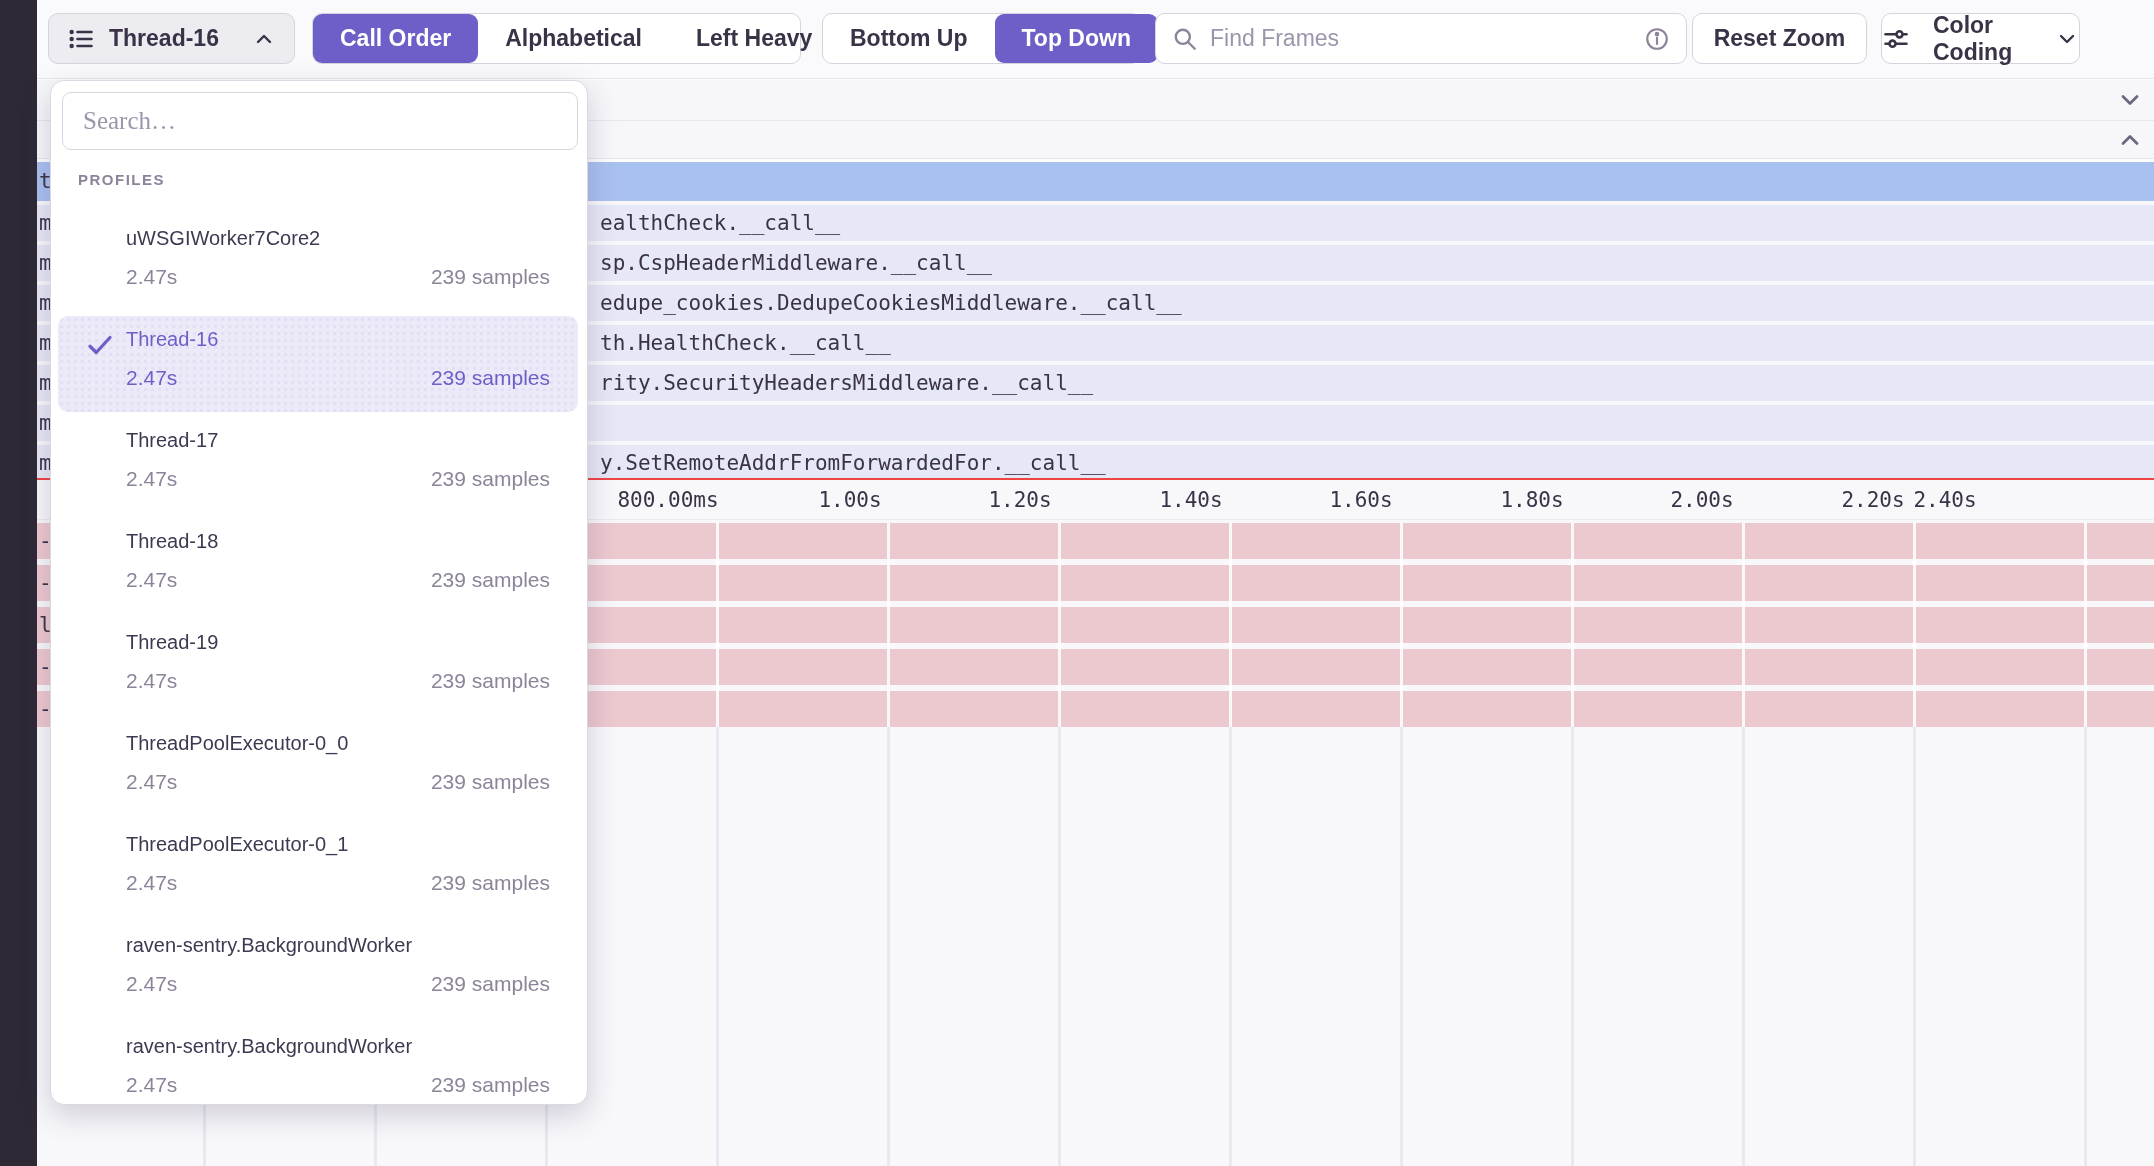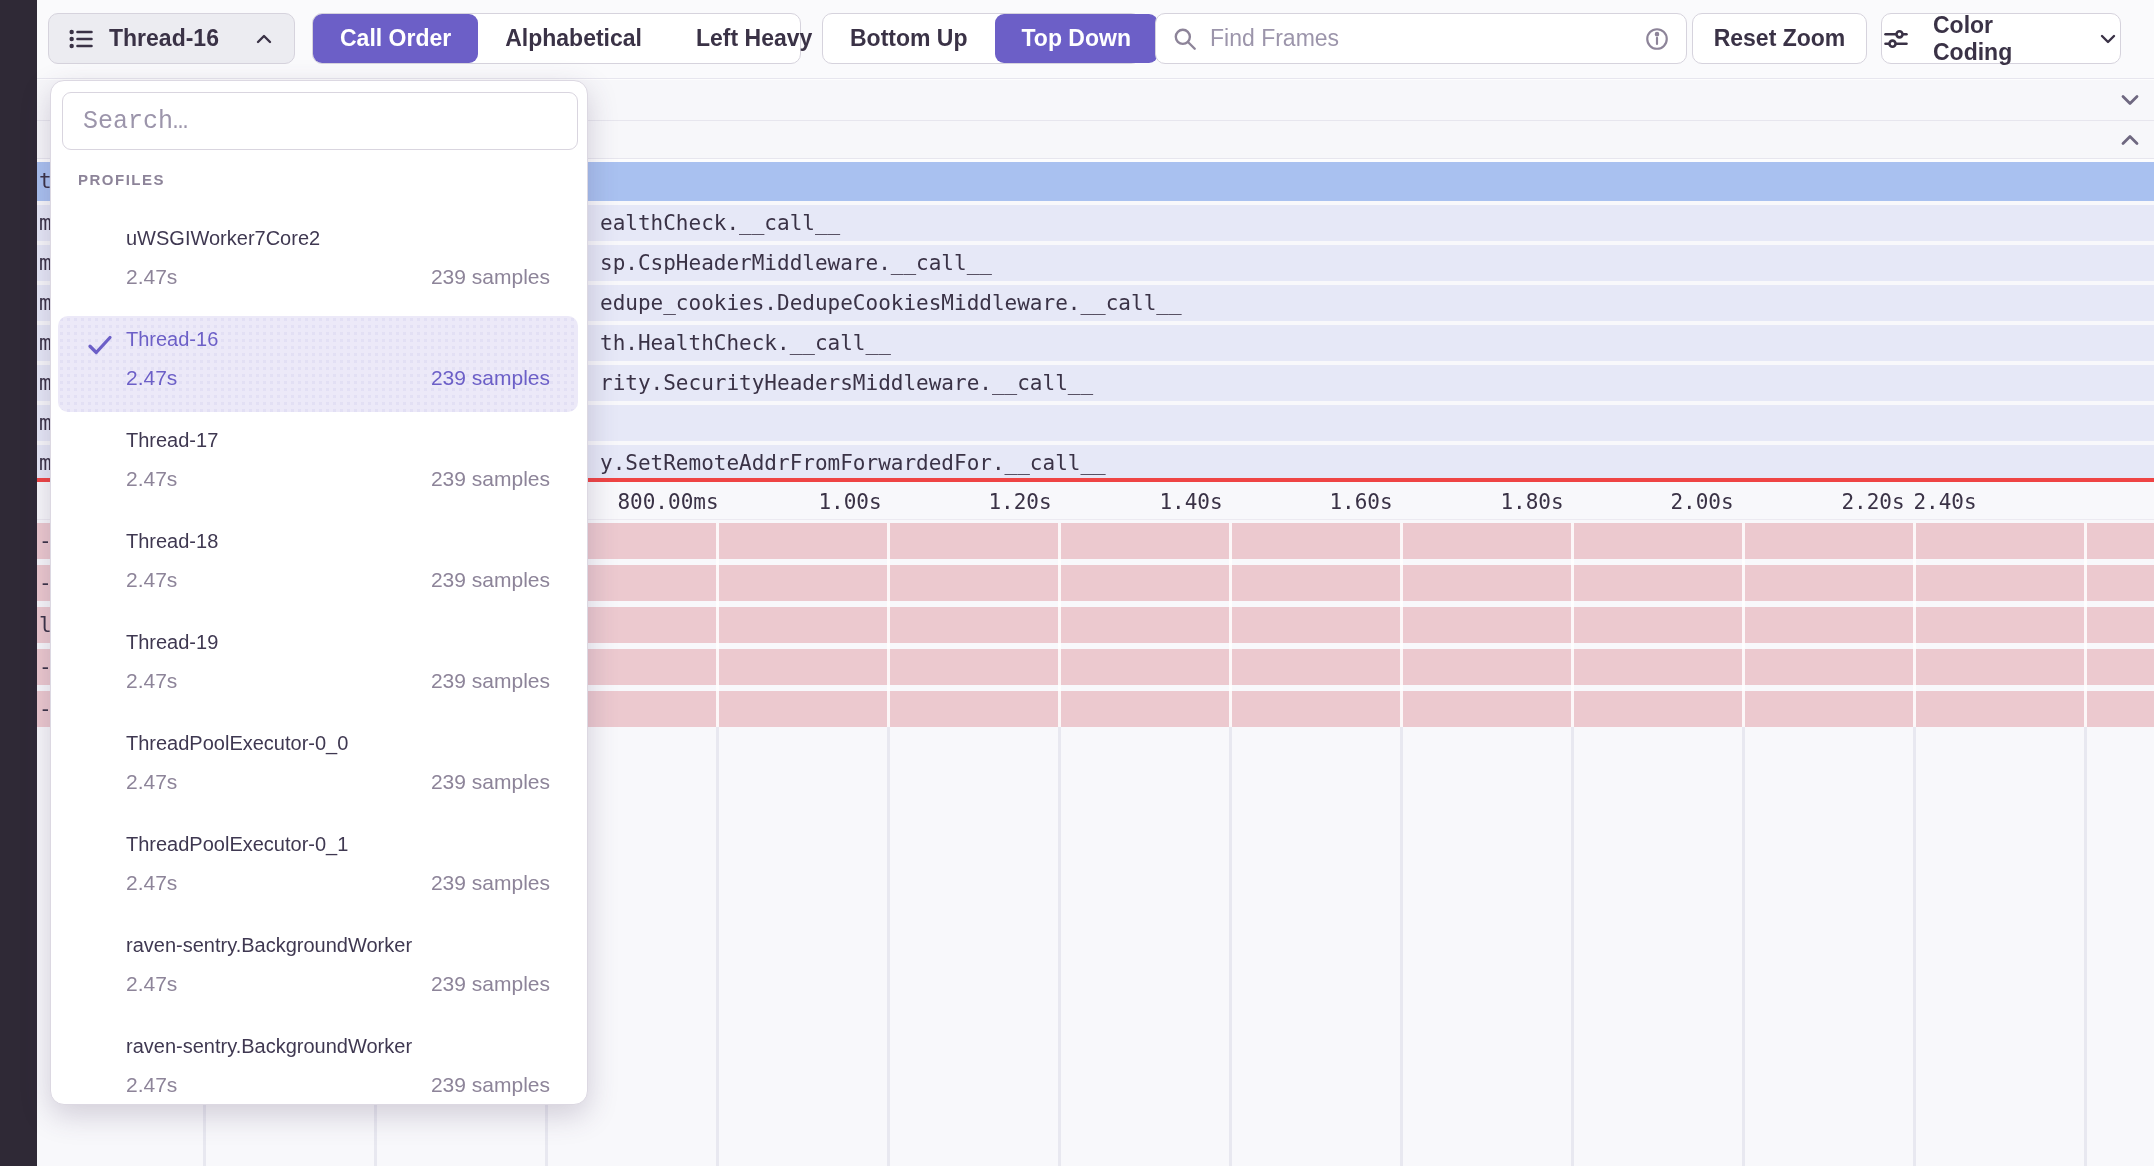--- a/index.html
+++ b/index.html
@@ -26,21 +26,21 @@
   .seg { height:100%; display:flex; align-items:center; justify-content:center;
          padding:0 27px; cursor:pointer; white-space:nowrap; }
   .seg.active { background:#6c5fc7; color:#fff; border-radius:9px; }
   .seg-div { width:1px; height:26px; background:#dfdde6; }
   .search-box { left:1118px; width:532px; font-weight:normal; padding:0 16px; gap:12px; }
   .search-box input { border:none; outline:none; flex:1; font-size:23px;
          color:#3a3246; background:transparent;
          font-family:"Liberation Sans", sans-serif; }
   .search-box input::placeholder { color:#9c95ab; }
   .reset-btn { left:1655px; width:175px; justify-content:center; cursor:pointer; }
-  .color-btn { left:1844px; width:240px; gap:23px; justify-content:center; cursor:pointer; }
+  .color-btn { left:1844px; width:199px; gap:23px; justify-content:center; cursor:pointer; }
   .icon { display:inline-flex; align-items:center; justify-content:center; }
 
   
   .strip { position:absolute; left:37px; width:2117px; background:#f7f7fa;
            border-bottom:1px solid #e7e6ee; z-index:5; }
   .strip-1 { top:80px; height:41px; }
   .strip-2 { top:121px; height:38px; }
   .strip .icon { position:absolute; right:10px; top:50%; transform:translateY(-50%); }
 
   
@@ -49,40 +49,40 @@
   .mono { font-family:"DejaVu Sans Mono", monospace; }
   .row-selected { position:absolute; left:0; top:0; width:2117px; height:39px;
                   background:#a9c1f0; }
   .frow { position:absolute; left:0; width:2117px; height:36px; background:#e6e8f7; }
   .frag { position:absolute; left:2px; top:0; width:11px; height:36px; overflow:hidden;
           font-size:21px; line-height:36px; color:#3a3246; }
   .row-selected .frag { line-height:39px; }
   .flabel { position:absolute; left:563px; top:0; font-size:21px; line-height:36px;
             color:#3a3246; white-space:nowrap; }
   .axis { position:absolute; left:0; top:316px; width:2117px; height:42px;
-          background:#f8f8fb; border-top:4px solid #ef4444; border-bottom:1px solid #eceaf1; }
+          background:#f8f8fb; border-top:2px solid #ef4444; border-bottom:1px solid #eceaf1; }
   .tick { position:absolute; top:0; transform:translateX(-50%); font-size:21px;
           line-height:40px; color:#3a3246; white-space:nowrap; }
   .prow { position:absolute; left:0; width:2117px; height:36px; background:#ecc9cf; }
   .grid-pink { position:absolute; left:0; top:361px; width:2117px; height:204px;
         background:repeating-linear-gradient(90deg, transparent 0 166px,
         rgba(255,255,255,.85) 166px 169px, transparent 169px 171px); pointer-events:none; }
   .grid-low { position:absolute; left:0; top:565px; width:2117px; height:439px;
         background:repeating-linear-gradient(90deg, transparent 0 166px,
         #e8e8f0 166px 169px, transparent 169px 171px); pointer-events:none; }
 
   
   .dropdown { position:absolute; left:50px; top:80px; width:538px; height:1025px;
               background:#fff; border:1px solid #dcd8e2; border-radius:14px;
               box-shadow:0 10px 30px rgba(67,52,92,.22); z-index:50; }
   .dd-search { position:absolute; left:11px; top:11px; width:516px; height:58px;
                border:1px solid #d9d5df; border-radius:9px; background:#fff;
                display:flex; align-items:center; padding:0 20px; }
   .dd-search input { border:none; outline:none; width:100%; font-size:25px; color:#b91c1c;
-               background:transparent; font-family:Liberation Mono, monospace; }
+               background:transparent; font-family:Liberation Serif, serif; }
   .dd-search input::placeholder { color:#9c95ab; }
   .dd-section { position:absolute; left:27px; top:90px; font-size:15px; font-weight:bold;
                 letter-spacing:1.5px; color:#8d8499; }
   .dd-item { position:absolute; left:0; width:538px; height:101px; cursor:pointer; }
   .dd-item .sel-bg { display:none; }
   .dd-item.selected .sel-bg { display:block; position:absolute; left:7px; top:-2px;
         width:520px; height:96px; border-radius:10px; background:#ece9f8;
         background-image:radial-gradient(rgba(108,95,199,.07) 1.5px, transparent 1.5px);
         background-size:7px 7px; }
   .dd-title { position:absolute; left:75px; top:10px; font-size:20px; color:#3f3851; }

